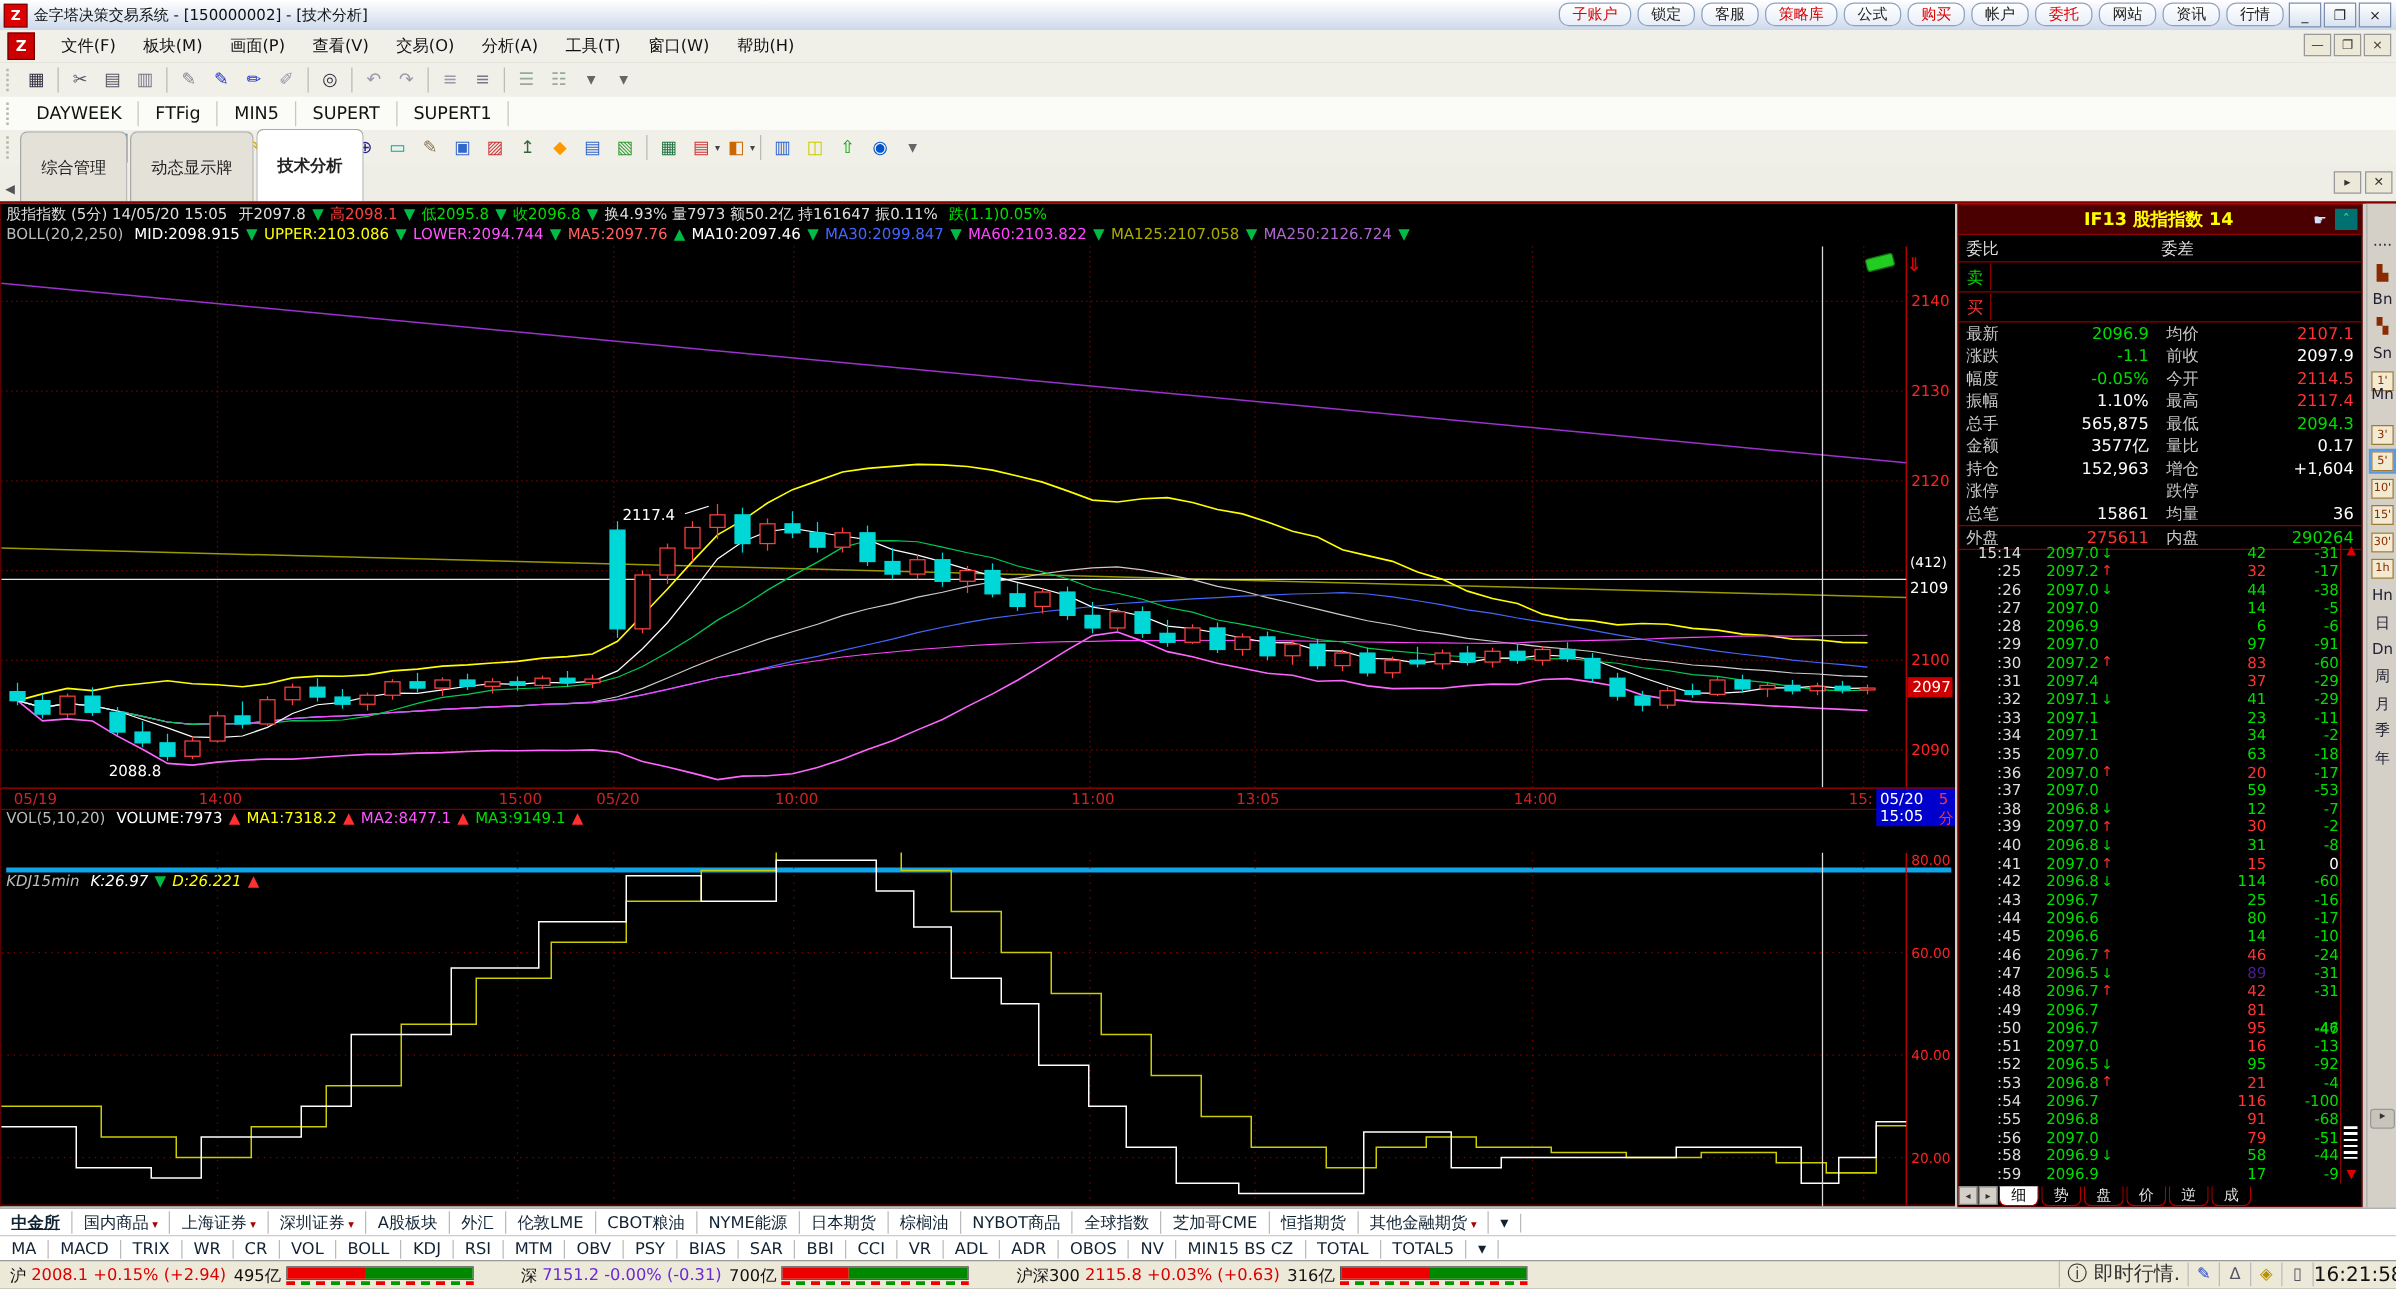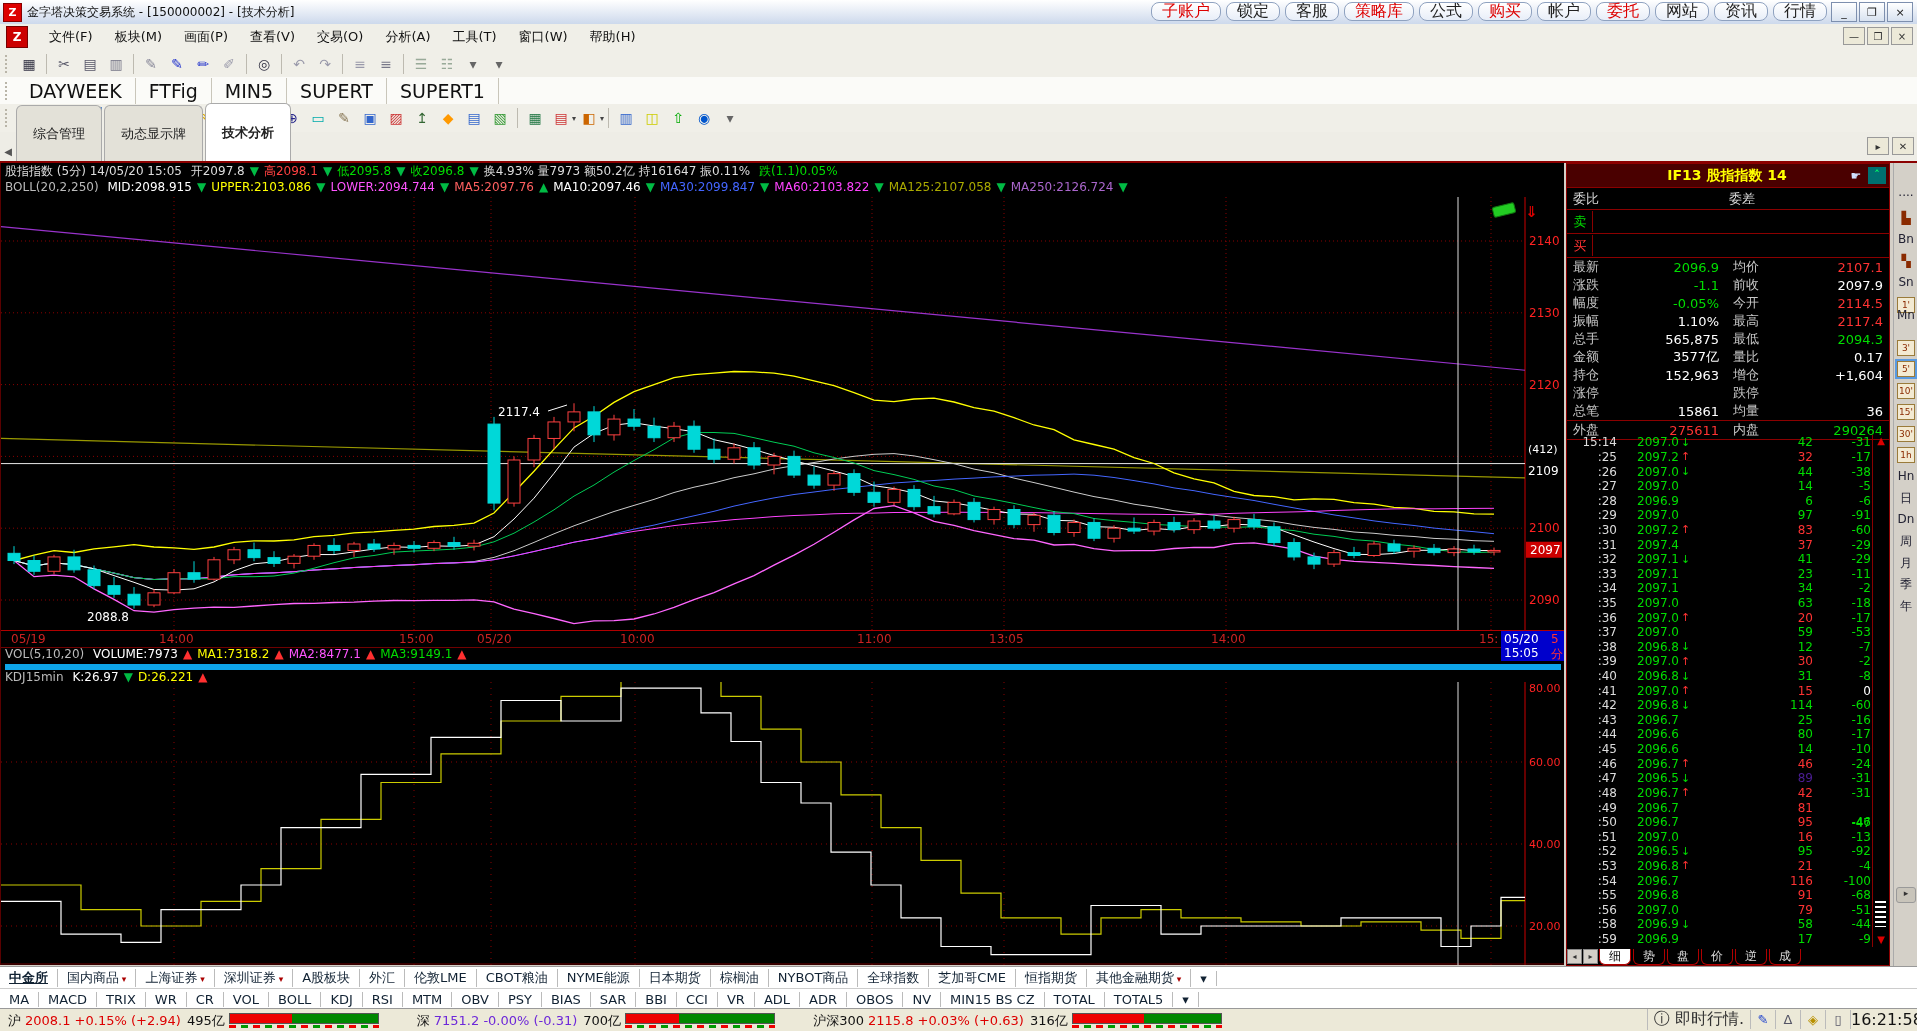--- a/index.html
+++ b/index.html
@@ -8,21 +8,21 @@
        -webkit-font-smoothing:antialiased;}
   .abs{position:absolute;}
   
   #titlebar{left:0;top:0;width:1917px;height:24px;background:linear-gradient(#ffffff,#cdd9ec);
             border-bottom:1px solid #9aa7bd;display:flex;align-items:center;}
   #applogo{width:17px;height:17px;margin:0 5px 0 3px;background:#d00;border:1px solid #800;
            color:#fff;font-size:11px;font-weight:bold;display:flex;align-items:center;justify-content:center;}
   #apptitle{font-size:12px;color:#111;}
   #qbtns{position:absolute;right:90px;top:2px;display:flex;gap:5px;}
   .qbtn{height:17px;padding:0 10px;background:linear-gradient(#fff,#e8eef8);border:1px solid #8fa2c0;
-        border-radius:8px;font-size:16px;color:#222;display:flex;align-items:center;cursor:default;}
+        border-radius:8px;font-size:12px;color:#222;display:flex;align-items:center;cursor:default;}
   .qbtn.accent{color:#d00;}
   #winctl{position:absolute;right:4px;top:2px;display:flex;gap:2px;}
   .wbtn{width:24px;height:18px;background:linear-gradient(#fff,#d8e2f0);border:1px solid #7d8fae;
         font-size:11px;color:#222;display:flex;align-items:center;justify-content:center;}
   
   #menubar{left:0;top:24px;width:1917px;height:26px;background:#f0efe8;border-bottom:1px solid #c9c6ba;
            display:flex;align-items:center;}
   #menulogo{width:20px;height:20px;margin:0 10px 0 6px;background:#c00;border:1px solid #700;color:#fff;
             font-size:12px;font-weight:bold;display:flex;align-items:center;justify-content:center;}
   .menuitem{font-size:13px;color:#111;padding:3px 11px;}
@@ -35,21 +35,21 @@
   #toolbar-main{left:0;top:104px;width:1917px;height:28px;}
   .grip{width:4px;height:18px;margin:0 5px;border-left:2px dotted #b9b5a8;}
   .ticon{width:22px;height:21px;margin:1px;display:flex;align-items:center;justify-content:center;
          font-size:14px;border:1px solid transparent;}
   .ticon.sel{border:1px solid #5a8ac8;background:#dfeaf8;}
   .tsep{width:1px;height:20px;background:#bdbab0;margin:0 4px;}
   .tdrop{font-size:8px;color:#444;margin-left:-2px;}
   
   #stratbar{left:0;top:77px;width:1917px;height:27px;background:#fbfbf8;border-bottom:1px solid #cfccc0;
             display:flex;align-items:center;}
-  .sbtn{font-size:19px;color:#111;padding:2px 13px;border-right:1px solid #c9c6ba;}
+  .sbtn{font-size:14px;color:#111;padding:2px 13px;border-right:1px solid #c9c6ba;}
   
   #tabbar{left:0;top:132px;width:1917px;height:29px;background:#eeede6;display:flex;align-items:flex-end;}
   .navarr{width:16px;height:20px;font-size:10px;color:#555;display:flex;align-items:center;justify-content:center;}
   .dtab{height:23px;padding:16px 16px;margin-right:2px;font-size:13px;color:#222;display:flex;align-items:center;
         background:#e3e1d8;border:1px solid #aaa;border-bottom:none;border-radius:6px 6px 0 0;}
   .dtab.active{background:#fff;font-weight:bold;height:25px;}
   #tabctl{position:absolute;right:3px;top:137px;display:flex;gap:3px;}
   #redline{left:0;top:161px;width:1917px;height:2px;background:#8b0000;}
   
   #chartregion{left:0;top:163px;width:1563px;height:802px;background:#000;border-left:1px solid #5a0000;}
@@ -448,21 +448,21 @@
         <div class="tlabel" style="left: 476px;">05/20</div>
         <div class="tlabel" style="left: 619px;">10:00</div>
         <div class="tlabel" style="left: 856px;">11:00</div>
         <div class="tlabel" style="left: 988px;">13:05</div>
         <div class="tlabel" style="left: 1210px;">14:00</div>
         <div class="tlabel" style="left: 1478px;">15:</div>
         <div id="thl" style="left: 1500px;">05/20 15:05</div>
         <div id="tperiod" style="left: 1550px;">5分</div>
       </div>
     <div class="hline" style="top:484px;" id="volline"><span style="color: rgb(187, 187, 187);">VOL(5,10,20) </span><span style="color: rgb(255, 255, 255);">VOLUME:7973</span><span style="color: rgb(255, 48, 48);">▲</span><span style="color: rgb(255, 255, 0);">MA1:7318.2</span><span style="color: rgb(255, 48, 48);">▲</span><span style="color: rgb(255, 85, 255);">MA2:8477.1</span><span style="color: rgb(255, 48, 48);">▲</span><span style="color: rgb(0, 221, 0);">MA3:9149.1</span><span style="color: rgb(255, 48, 48);">▲</span></div>
-    <div class="hline" style="top:501px;border-top:6px solid #0ea5e9;" id="kdjline"><span style="color: rgb(187, 187, 187);">KDJ15min </span><span style="color: rgb(255, 255, 255);">K:26.97</span><span style="color: rgb(0, 187, 68);">▼</span><span style="color: rgb(255, 255, 0);">D:26.221</span><span style="color: rgb(255, 48, 48);">▲</span></div>
+    <div class="hline" style="top:531px;border-top:4px solid #0ea5e9;font-style:italic;" id="kdjline"><span style="color: rgb(187, 187, 187);">KDJ15min </span><span style="color: rgb(255, 255, 255);">K:26.97</span><span style="color: rgb(0, 187, 68);">▼</span><span style="color: rgb(255, 255, 0);">D:26.221</span><span style="color: rgb(255, 48, 48);">▲</span></div>
     <svg id="kdjsvg" class="abs" style="left:0;top:519px;" width="1563" height="283">
         <line x1="0" y1="-2" x2="1524" y2="-2" stroke="#8a0000" stroke-dasharray="1 4"></line>
         <text x="1528" y="10" fill="#ff2222" font-size="11">80.00</text>
         <line x1="0" y1="80" x2="1524" y2="80" stroke="#8a0000" stroke-dasharray="1 4"></line>
         <text x="1528" y="84" fill="#ff2222" font-size="11">60.00</text>
         <line x1="0" y1="162" x2="1524" y2="162" stroke="#8a0000" stroke-dasharray="1 4"></line>
         <text x="1528" y="166" fill="#ff2222" font-size="11">40.00</text>
         <line x1="0" y1="244" x2="1524" y2="244" stroke="#8a0000" stroke-dasharray="1 4"></line>
         <text x="1528" y="248" fill="#ff2222" font-size="11">20.00</text>
         <line x1="173" y1="0" x2="173" y2="283" stroke="#8a0000" stroke-dasharray="1 5"></line>

